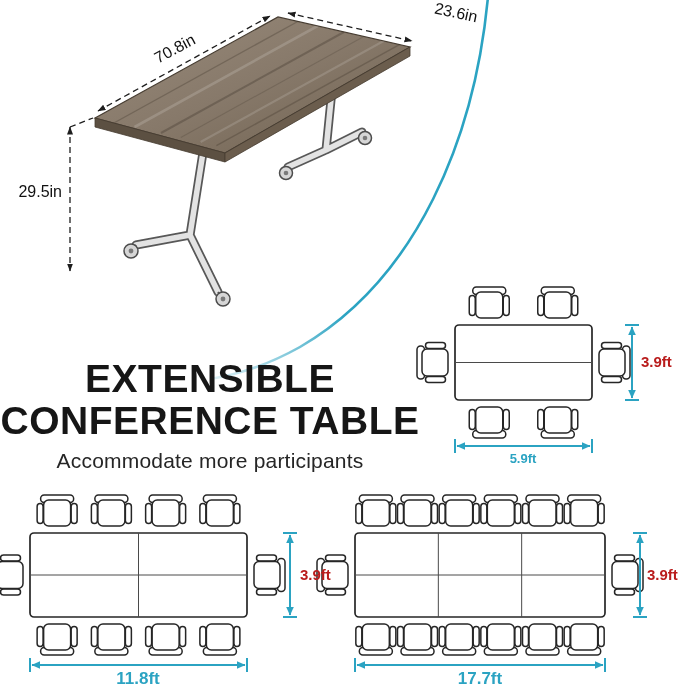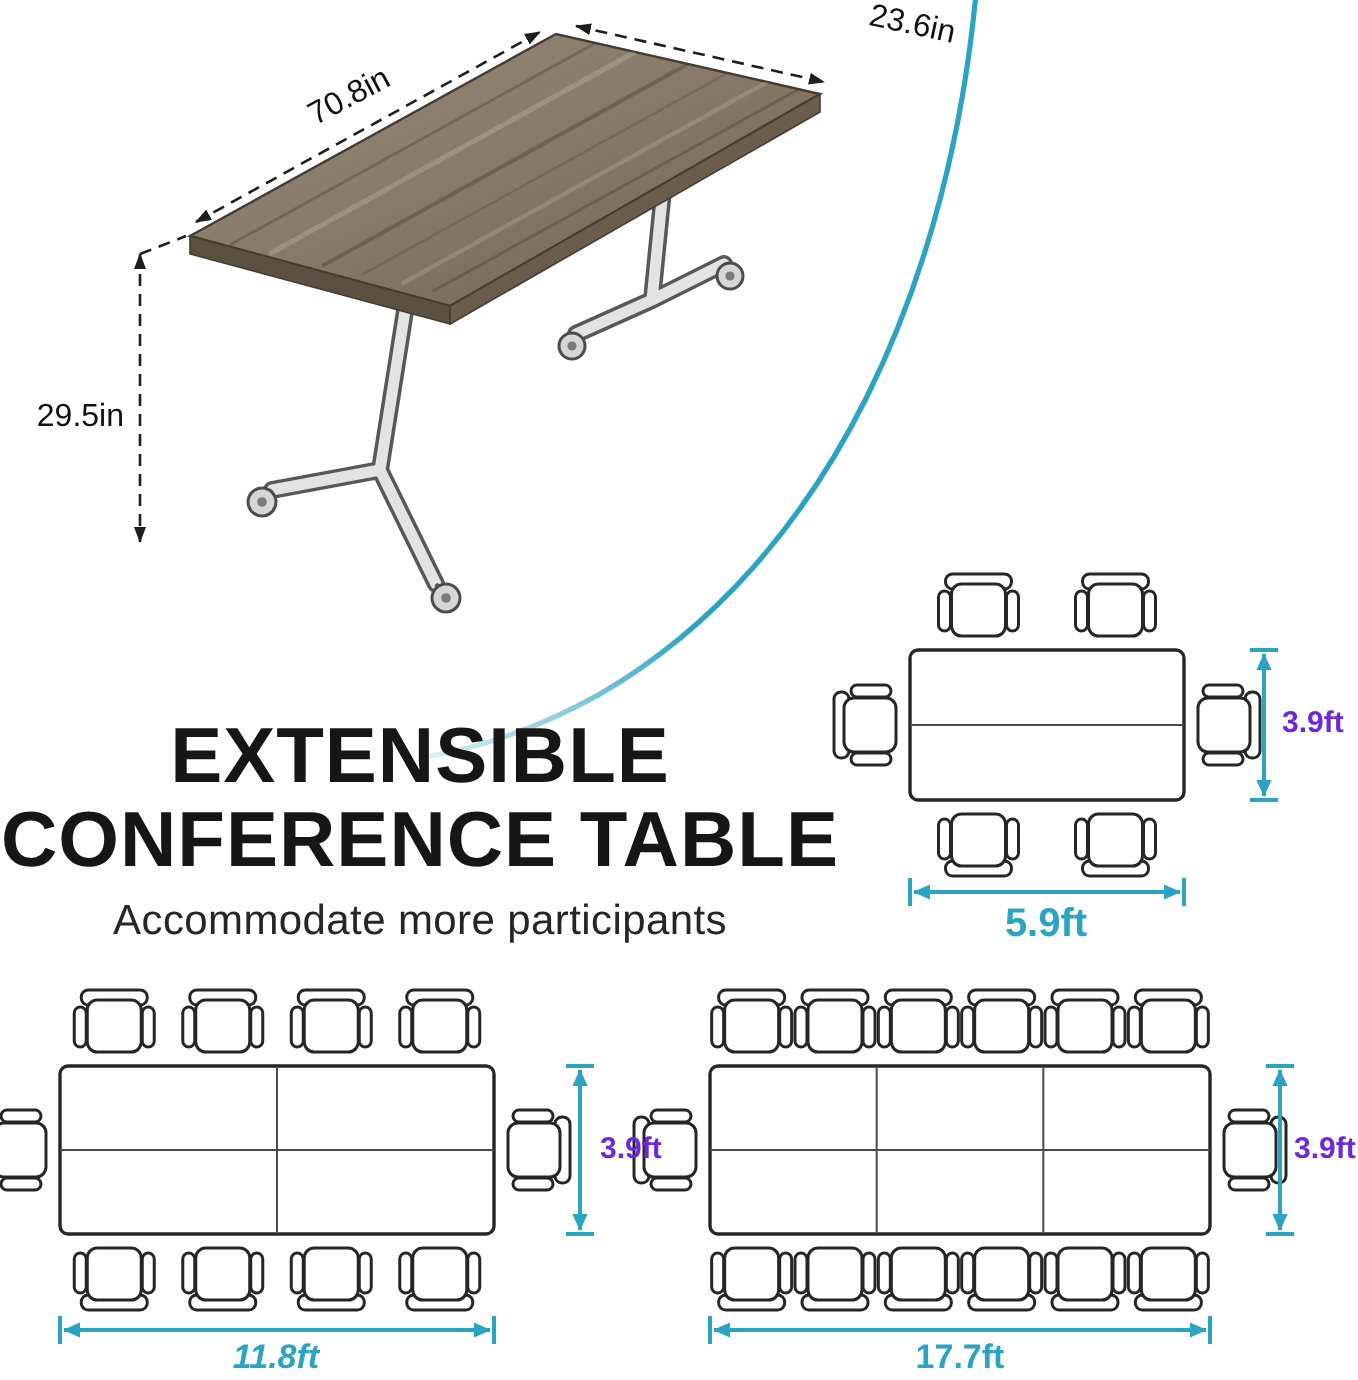--- a/index.html
+++ b/index.html
@@ -9,22 +9,22 @@
   }
   .abs{position:absolute;}
   svg{display:block;}
   
   .pv-label{font-size:16px;color:#111;white-space:nowrap;}
   
   .headline{left:-4px;top:358px;width:428px;text-align:center;}
   .title{font-size:39px;font-weight:700;line-height:1.08;letter-spacing:.5px;color:#161616;}
   .subtitle{font-size:21px;font-weight:400;color:#262626;margin-top:7px;letter-spacing:.2px;}
   
-  .dim-dark{font-size:15px;font-weight:700;color:#6d28d9;white-space:nowrap;}
-  .dim-teal{font-size:20px;font-weight:700;color:var(--accent,#2BA3C2);text-align:center;white-space:nowrap;}
+  .dim-dark{font-size:15px;font-weight:700;color:#b91c1c;white-space:nowrap;}
+  .dim-teal{font-size:13px;font-weight:700;color:var(--accent,#2BA3C2);text-align:center;white-space:nowrap;}
   .dim-teal.big{font-size:17px;}
   
   .ch{fill:#fff;stroke:#262626;stroke-width:1.5;}
   .tbl{fill:#fff;stroke:#262626;stroke-width:1.7;}
   .seam{stroke:#4a4a4a;stroke-width:1;}
   .dimline{stroke:var(--accent,#2BA3C2);stroke-width:2;fill:none;}
   .dimhead{fill:var(--accent,#2BA3C2);}
   .pdim{stroke:#1e1e1e;stroke-width:1.3;fill:none;stroke-dasharray:6 4;}
   .legback{stroke:#585858;stroke-width:9;stroke-linecap:round;fill:none;}
   .legfront{stroke:#e3e3e3;stroke-width:5.5;stroke-linecap:round;fill:none;}
@@ -107,21 +107,21 @@
     <g>
       <line class="pdim" x1="78" y1="111" x2="250" y2="16" marker-start="url(#mkd)" marker-end="url(#mkd)"></line>
       <line class="pdim" x1="268" y1="13" x2="392" y2="41" marker-start="url(#mkd)" marker-end="url(#mkd)"></line>
       <line class="pdim" x1="50" y1="127" x2="50" y2="271" marker-start="url(#mkd)" marker-end="url(#mkd)"></line>
       <line class="pdim" x1="50" y1="127" x2="73" y2="118"></line>
     </g>
   </svg>
 
   <span class="abs pv-label" style="left:130px;top:40px;width:90px;text-align:center;transform:rotate(-28deg);">70.8in</span>
   <span class="abs pv-label" style="left:420px;top:4px;width:72px;text-align:center;transform:rotate(12deg);">23.6in</span>
-  <span class="abs pv-label" style="left:4px;top:200px;width:58px;text-align:right;">29.5in</span>
+  <span class="abs pv-label" style="left:4px;top:183px;width:58px;text-align:right;">29.5in</span>
 
   <div class="abs headline">
     <div class="title">EXTENSIBLE</div>
     <div class="title">CONFERENCE TABLE</div>
     <div class="subtitle">Accommodate more participants</div>
   </div>
 
   <div class="abs" style="left:410px;top:283px;width:269px;height:185px;">
     <svg width="269" height="185" viewBox="0 0 269 185" style="overflow:visible">
         <g transform="translate(79.25 23) rotate(0)">
@@ -363,18 +363,18 @@
     <polygon class="dimhead" points="30,174.2 21.5,178 30,181.8"></polygon>
     <polygon class="dimhead" points="260,174.2 268.5,178 260,181.8"></polygon>
   </g>
       </svg>
   </div>
 
   <span class="abs dim-dark" style="left:641px;top:353px;">3.9ft</span>
   <span class="abs dim-teal" style="left:488px;top:451px;width:70px;">5.9ft</span>
 
   <span class="abs dim-dark" style="left:300px;top:566px;">3.9ft</span>
-  <span class="abs dim-teal big" style="left:98px;top:669px;width:80px;font-style:italic;">11.8ft</span>
+  <span class="abs dim-teal big" style="left:98px;top:669px;width:80px;">11.8ft</span>
 
   <span class="abs dim-dark" style="left:647px;top:566px;">3.9ft</span>
   <span class="abs dim-teal big" style="left:440px;top:669px;width:80px;text-align:center;">17.7ft</span>
 
 </div>
 
 </body></html>

